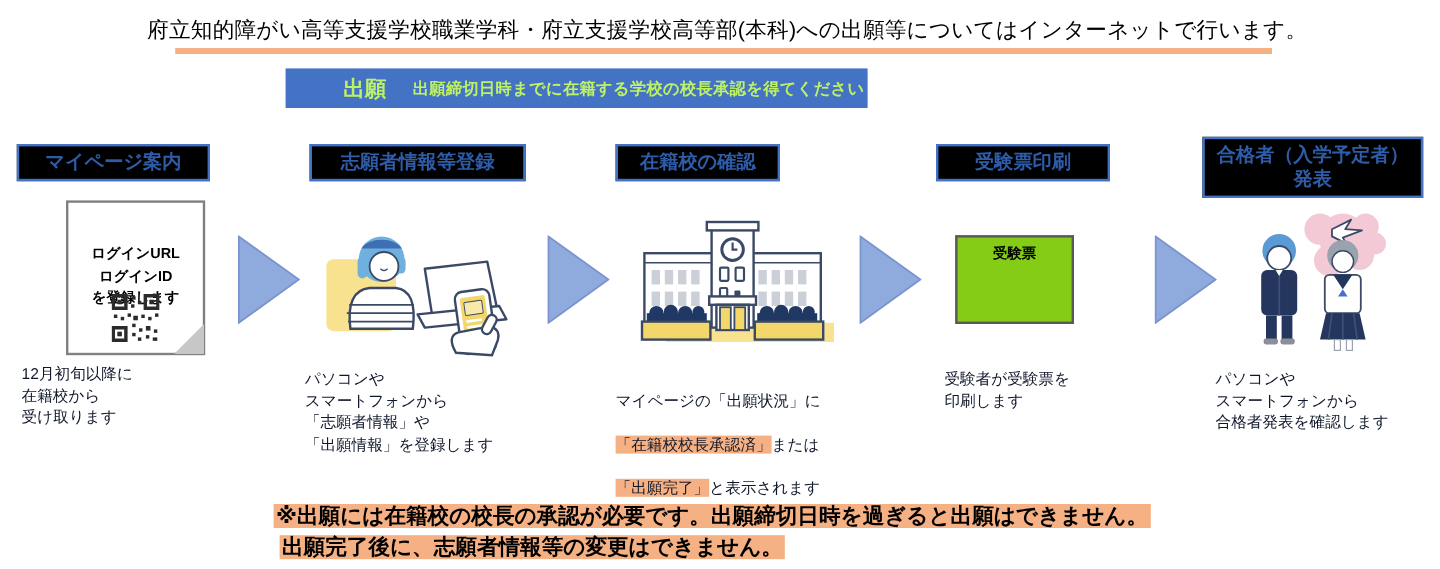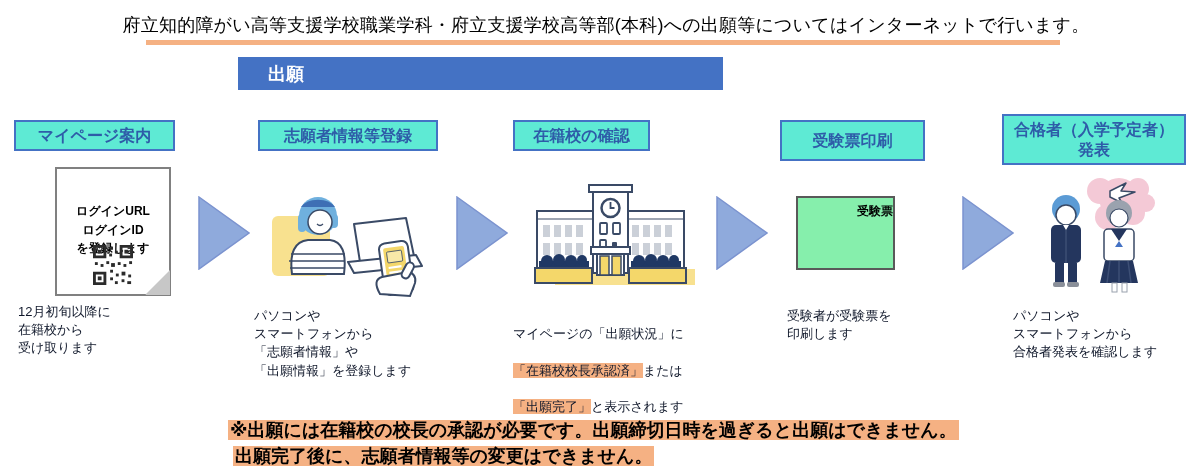--- a/index.html
+++ b/index.html
@@ -10,34 +10,34 @@
   }
   .main-title {
     position:absolute; top:13px; left:0; width:100%; text-align:center;
     font-size:18px; color:#000; letter-spacing:0.2px;padding-left:12px;
   }
   .title-underline {
     position:absolute; top:40px; left:146px; width:914px; height:5px; background:#F5B183;
   }
   .banner {
     position:absolute; left:238px; top:57px; width:485px; height:33px;
-    background:#4472C4; color:#ffffff; display:flex; align-items:center;
+    background:#4472C4; color:#bef264; display:flex; align-items:center;padding-left:18px;
   }
   .banner-label { font-size:18px; font-weight:bold; margin-left:30px; }
   .banner-note  { font-size:13.5px; font-weight:bold; margin-left:22px; letter-spacing:0.3px; }
 
   .step-title {
-    position:absolute; background:#5eead4; border:2px solid #4472C4; color:#2E5CA8;
+    position:absolute; background:#000000; border:2px solid #4472C4; color:#2E5CA8;
     font-weight:bold; font-size:16px; display:flex; align-items:center; justify-content:center;
     text-align:center; white-space:pre-line; line-height:1.25;
   }
   #st1 { left:14px;  top:120px; width:161px; height:31px; }
   #st2 { left:258px; top:120px; width:180px; height:31px; }
   #st3 { left:513px; top:120px; width:137px; height:31px; }
-  #st4 { left:780px; top:120px; width:145px; height:41px; }
+  #st4 { left:780px; top:120px; width:145px; height:31px; }
   #st5 { left:1002px; top:114px; width:184px; height:51px; }
 
   .desc {
     position:absolute; font-size:13px; color:#0f172a; line-height:1.4; white-space:pre-line;
   }
   #d1 { left:18px;  top:303px; }
   #d2 { left:254px; top:307px; }
   #d3 { left:513px; top:307px; }
   #d4 { left:787px; top:307px; }
   #d5 { left:1013px; top:307px; }
@@ -63,38 +63,39 @@
   #a3 { left:716px; top:196px; }
   #a4 { left:962px; top:196px; }
 
   .illus { position:absolute; }
   #il2 { left:268px; top:162px; width:170px; height:138px; }
   #il3 { left:523px; top:163px; width:175px; height:135px; }
   #il5 { left:1022px; top:163px; width:150px; height:135px; }
 
   .ticket {
     position:absolute; left:796px; top:196px; width:99px; height:74px;
-    background:#86efac; border:2px solid #595959; text-align:right;
+    background:#84cc16; border:2px solid #595959; text-align:center;
   }
   .ticket-label { font-size:12px; font-weight:bold; margin-top:5px; color:#000; }
 
   .footnote { position:absolute; left:228px; top:418px; font-size:18px; font-weight:bold; color:#000; line-height:1.42; }
   .footnote .fn-line2 { margin-left:5px; }
   .footnote span { background:#F5B183; padding:0 2px; }
 </style>
 </head>
 <body>
 
 <div class="canvas">
 
   <div class="main-title">府立知的障がい高等支援学校職業学科・府立支援学校高等部(本科)への出願等についてはインターネットで行います。</div>
   <div class="title-underline"></div>
 
   <div class="banner">
     <span class="banner-label">出願</span>
+    <span class="banner-note">出願締切日時までに在籍する学校の校長承認を得てください</span>
   </div>
 
   <div class="step-title" id="st1">マイページ案内</div>
   <div class="step-title" id="st2">志願者情報等登録</div>
   <div class="step-title" id="st3">在籍校の確認</div>
   <div class="step-title" id="st4">受験票印刷</div>
   <div class="step-title" id="st5">合格者（入学予定者）
 発表</div>
 
   <div class="paper">

